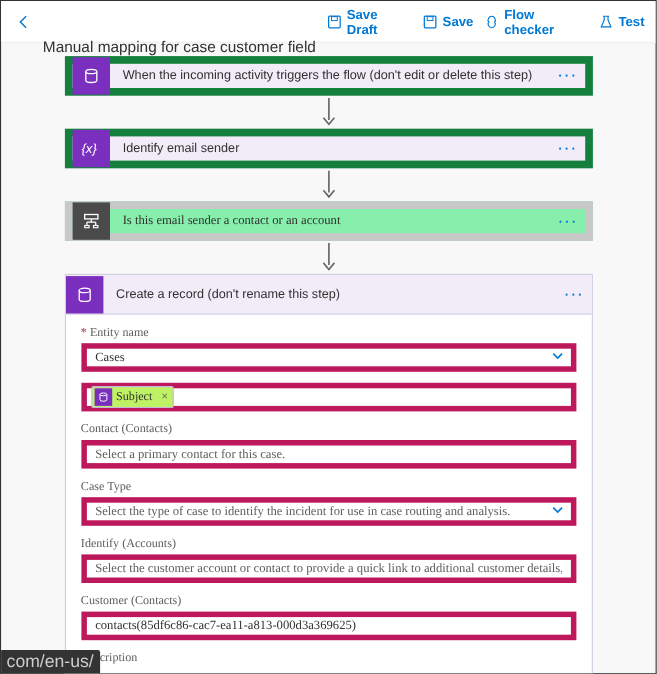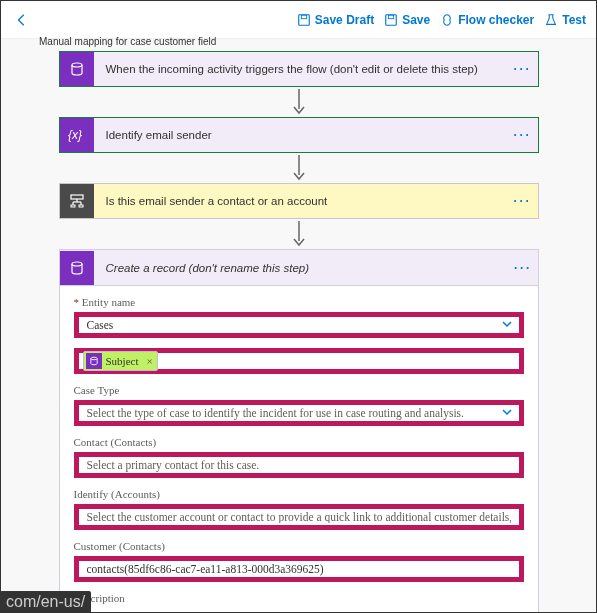--- a/index.html
+++ b/index.html
@@ -23,21 +23,21 @@
     border-bottom: 1px solid #eee;
   }
   .back-btn {
     width: 22px; height: 22px;
     display: flex; align-items: center; justify-content: center;
     cursor: pointer;
     color: #0078d4;
     margin-right: 6px;
   }
   .page-title {
-    font-size: 10px;
+    font-size: 14px;
     color: #323130;
     flex: 0 0 auto;
     margin-top: 44px;
   }
   .header-spacer { flex: 1; }
   .hbtn {
     display: flex; align-items: center;
     color: #0078d4;
     font-size: 12px;
     margin-left: 10px;
@@ -47,27 +47,28 @@
   }
   .hbtn svg { flex-shrink: 0; }
   .canvas {
     padding: 12px 20px 0 20px;
   }
   .step {
     width: 480px;
     margin: 0 auto;
     display: flex;
     align-items: center;
-    border: 1px solid #15803d;
+    border: 7px solid #15803d;
     background: #f2ecf9;
     height: 36px;
   }
   .step.cond {
-    background: #fef9c3;
+    background: #86efac;
     border-color: #c8c8c8;
+    font-family: Liberation Serif, serif;
   }
   .step-icon {
     width: 34px; height: 34px;
     display: flex; align-items: center; justify-content: center;
     background: #7b2fbf;
     color: #fff;
     flex-shrink: 0;
   }
   .step.cond .step-icon {
     background: #4a4a4a;
@@ -93,21 +94,21 @@
     height: 30px;
     display: flex; align-items: center; justify-content: center;
   }
   .arrow svg { display:block; }
   .form-card {
     width: 480px;
     margin: 0 auto;
     border: 1px solid #d0cfe0;
     background: #fff;
   }
-  .form-card .step { width: auto; margin: 0; border: none; border-bottom: 1px solid #d0cfe0; font-style: italic; }
+  .form-card .step { width: auto; margin: 0; border: none; border-bottom: 1px solid #d0cfe0; }
   .form-body {
     padding: 10px 14px 6px 14px;
   }
   .fld { margin-bottom: 10px; font-family: Liberation Serif, serif; }
   .fld-label {
     font-size: 11px;
     color: #605e5c;
     margin-bottom: 4px;
     display: block;
   }
@@ -288,39 +289,39 @@
                   <path d="M3 4 L3 12 A5 2 0 0 0 13 12 L13 4" fill="none" stroke="#fff" stroke-width="1.4"></path>
                 </svg>
             </span>
             <span>Subject</span>
             <span class="tx">×</span>
           </span>
         </div>
       </div>
 
       <div class="fld">
+        <span class="fld-label">Contact (Contacts)</span>
+        <div class="fld-input placeholder">
+          <span>Select a primary contact for this case.</span>
+        </div>
+      </div>
+
+      <div class="fld">
         <span class="fld-label">Case Type</span>
         <div class="fld-input placeholder">
           <span>Select the type of case to identify the incident for use in case routing and analysis.</span>
           <span class="chev">
             <svg width="12" height="12" viewBox="0 0 12 12">
                 <path d="M2 4 L6 8 L10 4" fill="none" stroke="#0078d4" stroke-width="1.5"></path>
               </svg>
           </span>
         </div>
       </div>
 
       <div class="fld">
-        <span class="fld-label">Contact (Contacts)</span>
-        <div class="fld-input placeholder">
-          <span>Select a primary contact for this case.</span>
-        </div>
-      </div>
-
-      <div class="fld">
         <span class="fld-label">Identify (Accounts)</span>
         <div class="fld-input placeholder">
           <span style="white-space:nowrap;overflow:hidden;text-overflow:clip;">Select the customer account or contact to provide a quick link to additional customer details, such as ac</span>
         </div>
       </div>
 
       <div class="fld">
         <span class="fld-label">Customer (Contacts)</span>
         <div class="fld-input">
           <span>contacts(85df6c86-cac7-ea11-a813-000d3a369625)</span>

